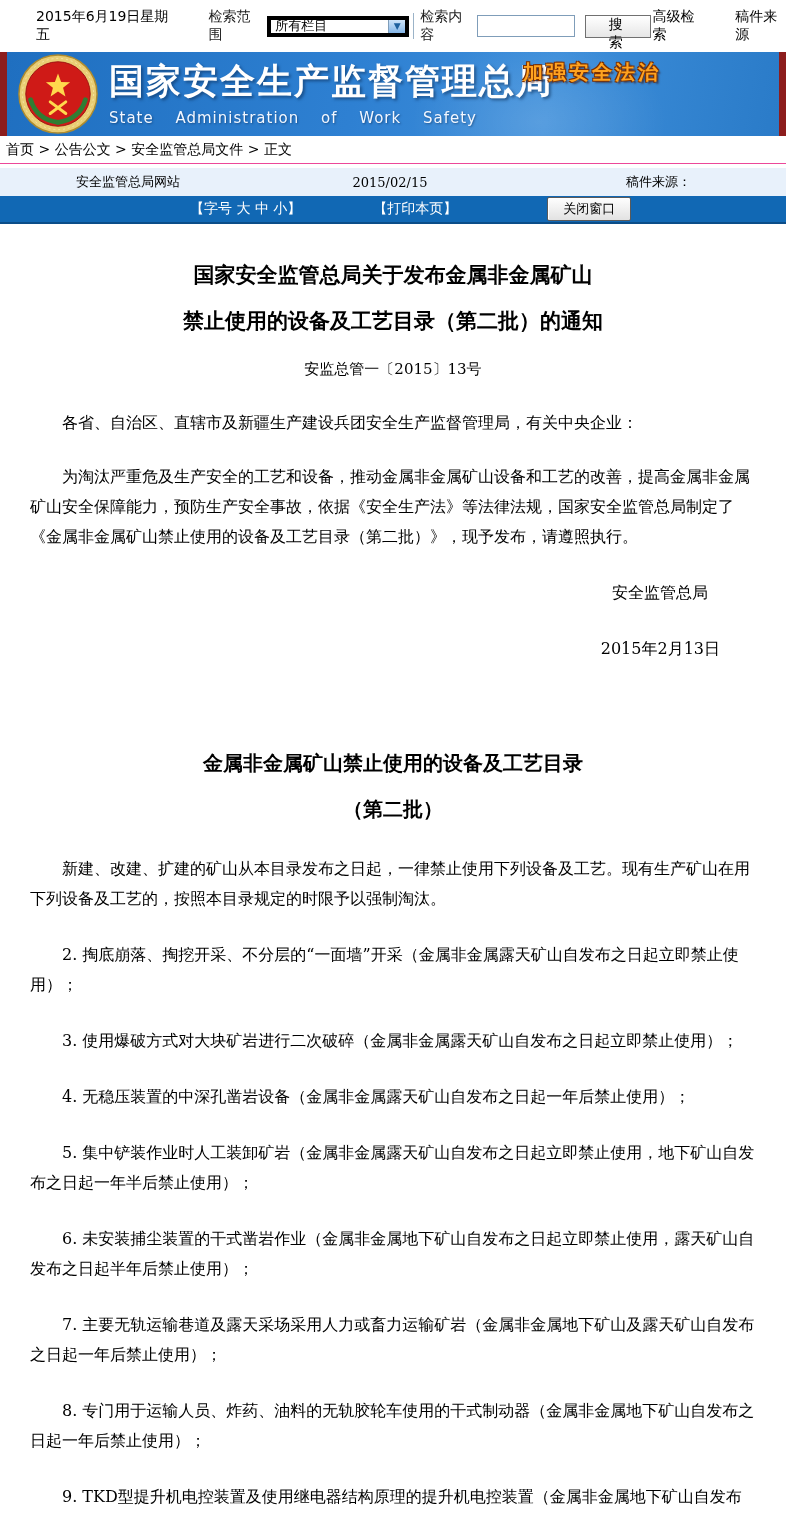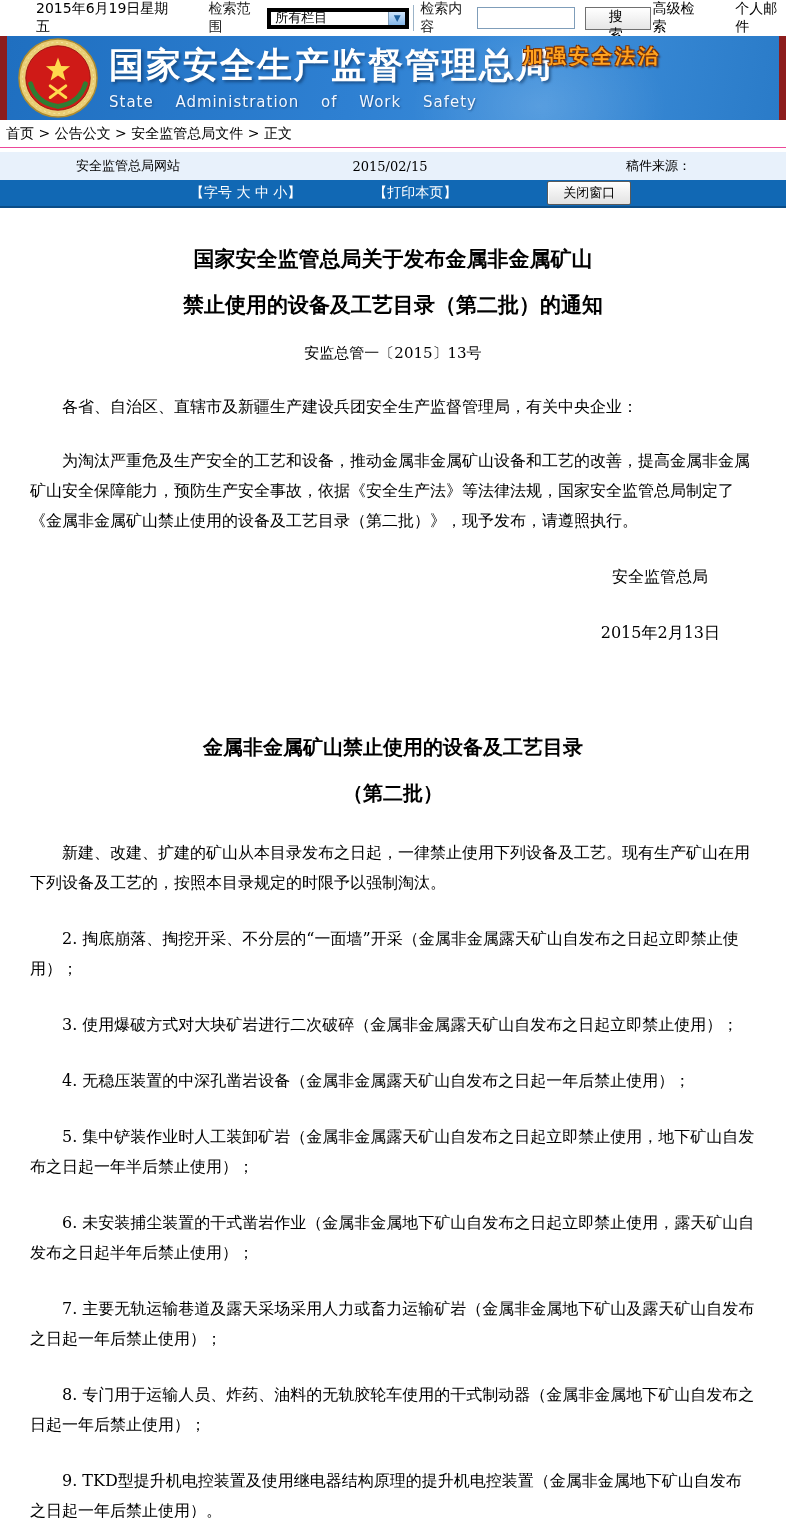--- a/index.html
+++ b/index.html
@@ -1,21 +1,21 @@
 <!DOCTYPE html>
 <html><head>
 <meta charset="utf-8">
 <style>
   * { margin:0; padding:0; box-sizing:border-box; }
   html,body { background:#fff; }
   body { font-family:"DejaVu Sans","Liberation Sans",sans-serif; color:#000; }
   .page { width:786px; margin:0 auto; background:#fff; overflow:hidden; }
 
   
-  .topbar { height:36px; display:flex; align-items:center; font-size:14px; background:#fff; }
+  .topbar { height:52px; display:flex; align-items:center; font-size:14px; background:#fff; }
   .topbar .date { margin-left:36px; }
   .topbar .scope-label { margin-left:40px; color:#222; }
   .selectbox { margin-left:8px; width:156px; height:21px; border:4px solid #000000; background:#fff;
                display:flex; align-items:center; font-size:13px; cursor:default; }
   .selectbox .sel-val { flex:1; padding-left:4px; }
   .selectbox .sel-btn { width:17px; height:100%; background:linear-gradient(#cfe4fa,#84b6e8);
                border-left:1px solid #7f9db9; color:#1d5f9e; font-size:9px; display:flex;
                align-items:center; justify-content:center; }
   .vdivider { width:1px; height:26px; background:#9bb3c8; margin-left:4px; }
   .content-label { margin-left:6px; color:#222; }
@@ -84,21 +84,21 @@
     <span class="scope-label">检索范围</span>
     <div class="selectbox">
       <span class="sel-val">所有栏目</span>
       <span class="sel-btn">▼</span>
     </div>
     <span class="vdivider"></span>
     <span class="content-label">检索内容</span>
     <input class="search-input" value="" style="">
     <button class="search-btn">搜 索</button>
     <span class="adv-link">高级检索</span>
-    <span class="mail-link">个人邮件</span>
+    <span class="mail-link">稿件来源</span>
   </div>
 
   <div class="banner">
     <svg class="emblem" viewBox="0 0 84 84">
       <circle cx="42" cy="42" r="40" fill="#e9cd74" stroke="#b08c2e" stroke-width="1.5"></circle>
       <circle cx="42" cy="42" r="33" fill="#cf1a17" stroke="#9e1410" stroke-width="1"></circle>
       <polygon fill="#ffd94d" points="42,21 45.2,29.6 54.4,29.9 47.2,35.7 49.6,44.5 42,39.5 34.4,44.5 36.8,35.7 29.6,29.9 38.8,29.6"></polygon>
       <path d="M14,48 Q20,68 42,71" fill="none" stroke="#2f7d33" stroke-width="5" stroke-linecap="round"></path>
       <path d="M70,48 Q64,68 42,71" fill="none" stroke="#2f7d33" stroke-width="5" stroke-linecap="round"></path>
       <path d="M34,62 L50,50 M50,62 L34,50" stroke="#ffd94d" stroke-width="3" stroke-linecap="round"></path>

